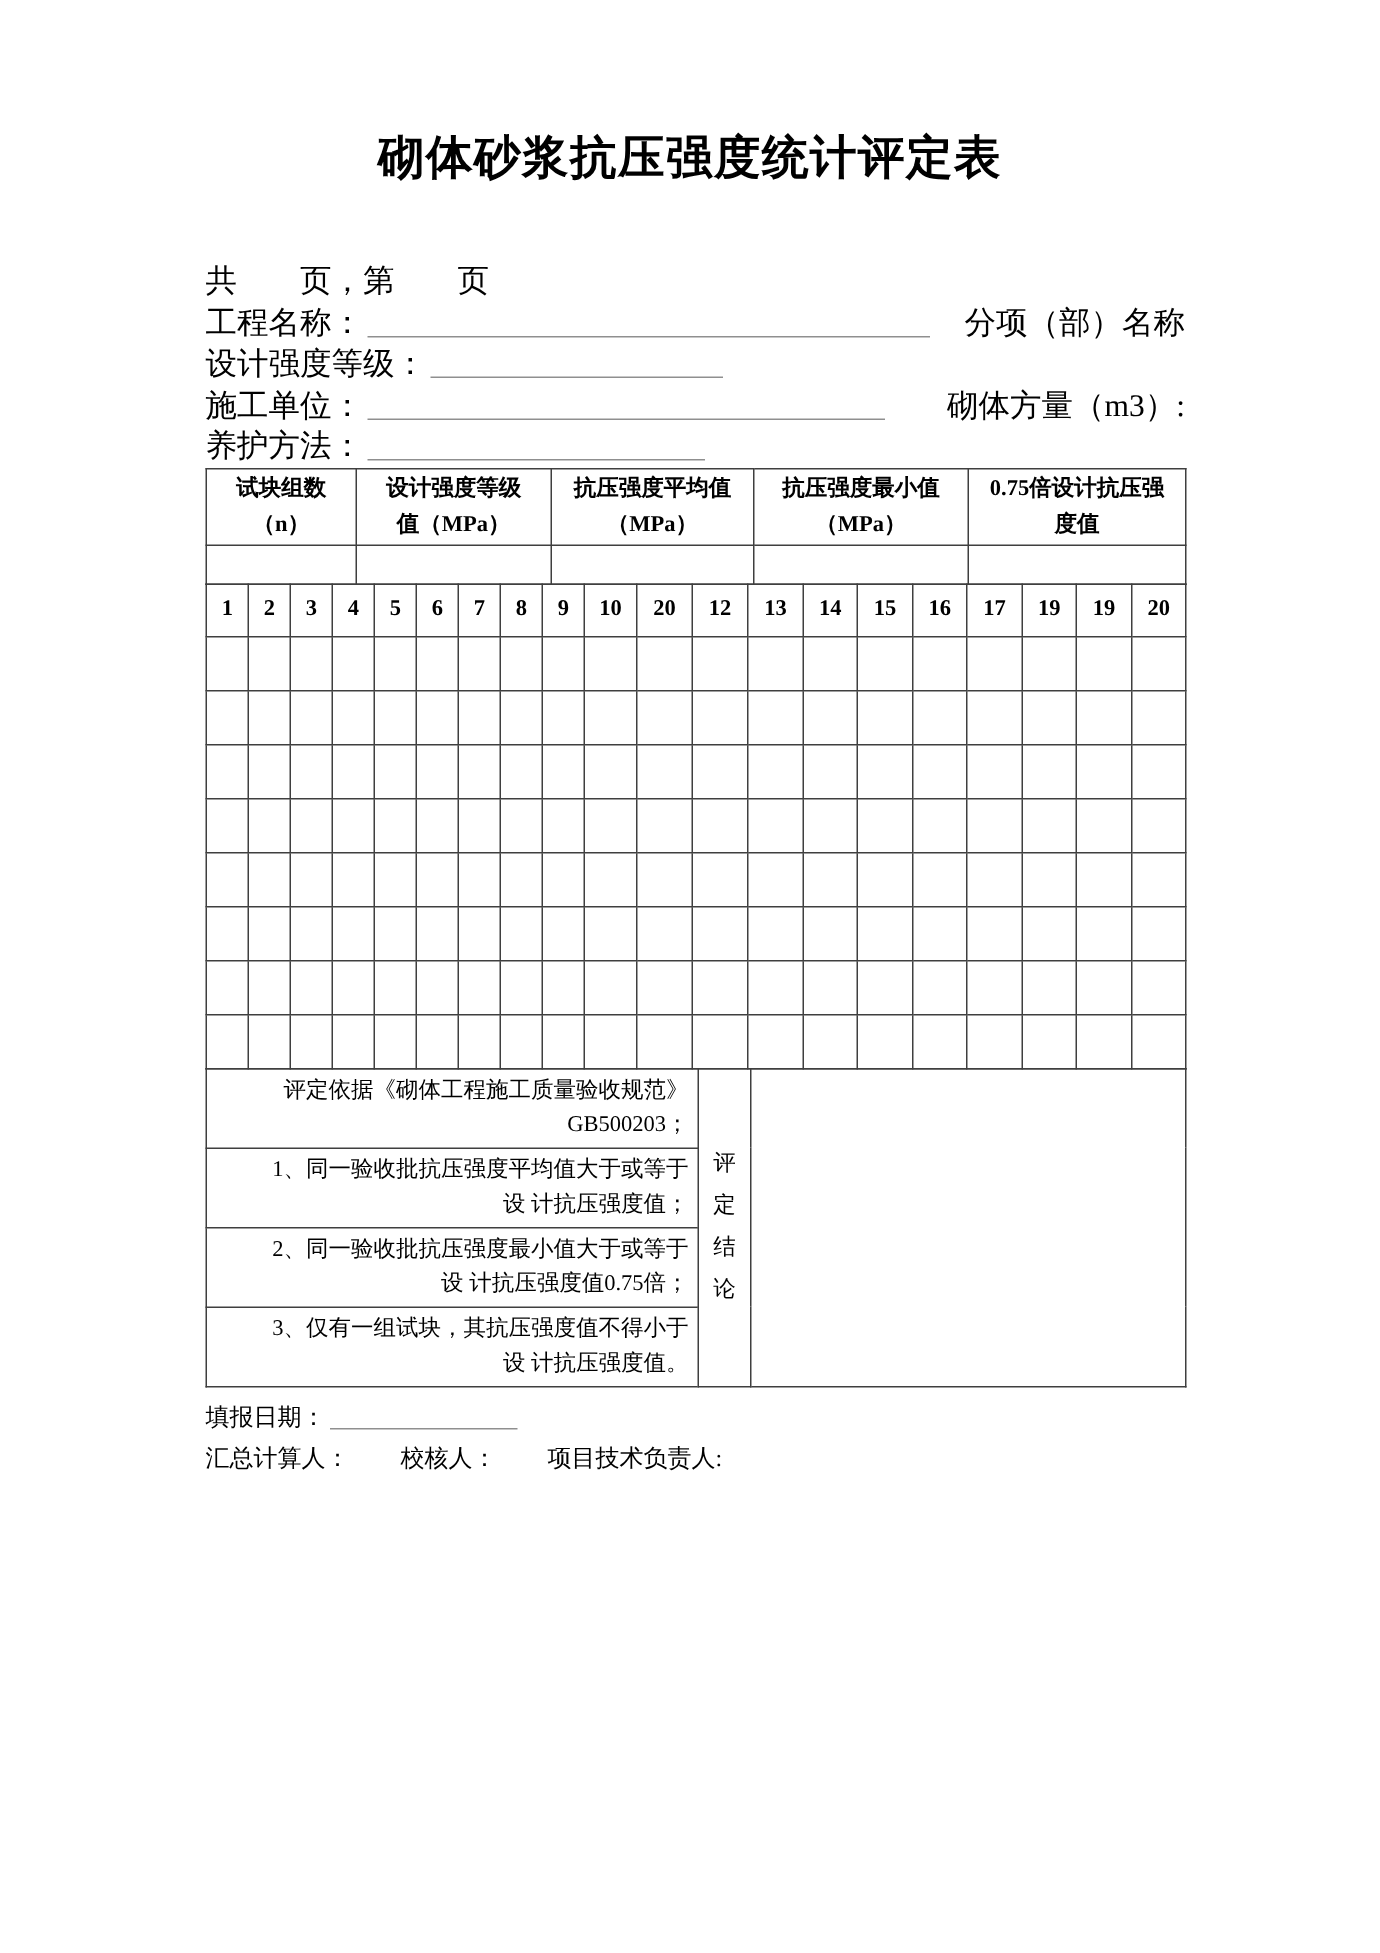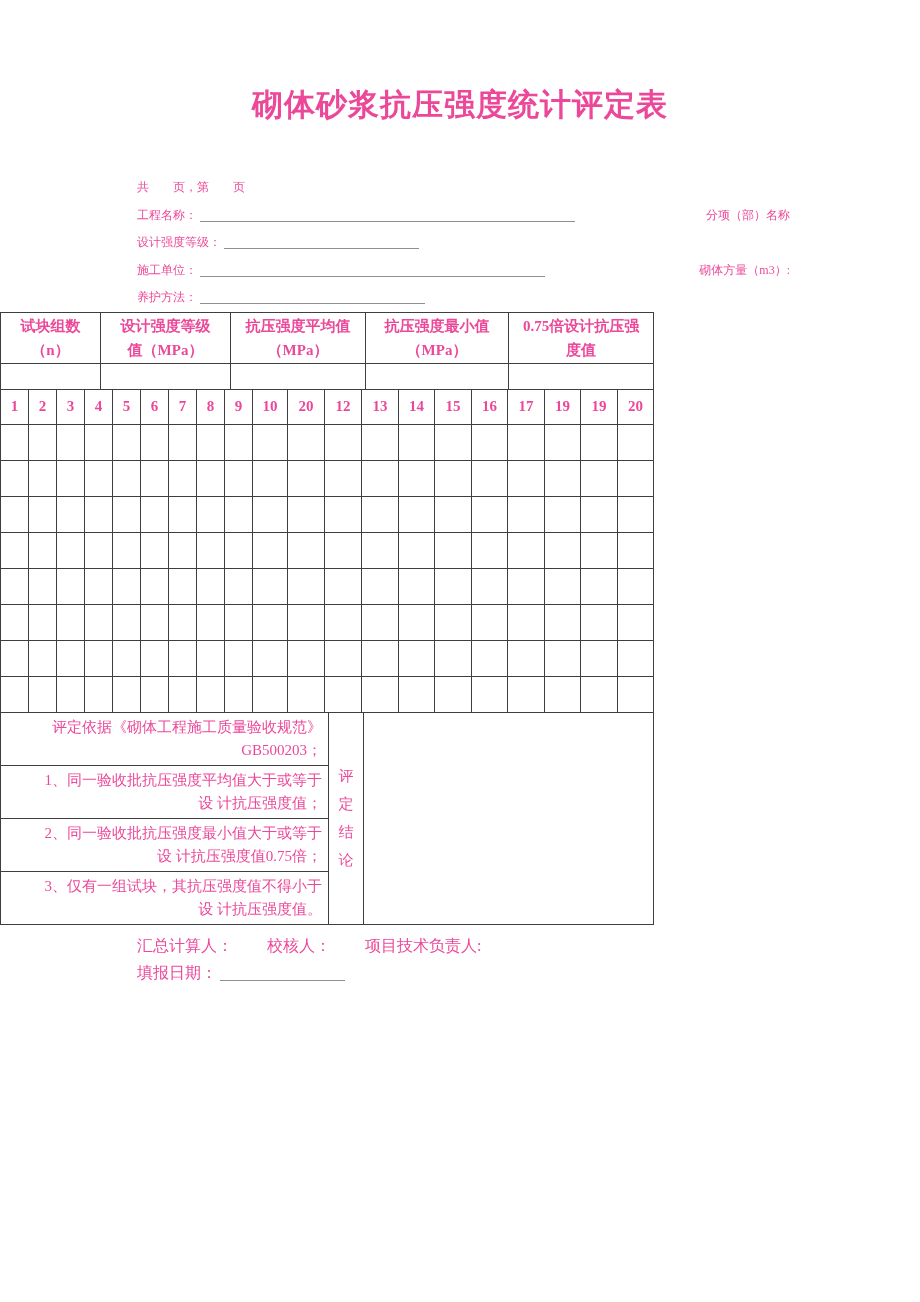--- a/index.html
+++ b/index.html
@@ -1,39 +1,39 @@
 <!DOCTYPE html>
 <html><head>
 <meta charset="utf-8">
 <style>
   * { margin:0; padding:0; box-sizing:border-box; }
   html,body { background:#ffffff; }
   .page {
     width:920px; height:1302px; background:#ffffff; overflow:hidden;
-    position:relative; color:#ec4899;
+    position:relative; color:#000000;
     font-family:"Liberation Serif","DejaVu Serif",serif;
   }
   .doc-title {
     padding-top:84px; text-align:center;
     font-size:31px; font-weight:bold; letter-spacing:1px;
     line-height:42px;
   }
-  .info-block { margin:48px 0 0 137px; width:653px; font-size:12px; }
+  .info-block { margin:48px 0 0 137px; width:653px; font-size:21px; }
   .info-line { height:27.5px; line-height:27.5px; white-space:nowrap; }
   .rlabel { float:right; }
   .fill-line {
     display:inline-block; border-bottom:1px solid #8f8f8f;
     height:14px; vertical-align:-3px; margin-left:3px;
   }
   .w375 { width:375px; } .w195 { width:195px; } .w345 { width:345px; }
   .w225 { width:225px; } .w125 { width:125px; }
 
   table {
     border-collapse:collapse; table-layout:fixed;
-    width:653px; padding-left:26px;
+    width:653px; margin-left:137px;padding-left:26px;
   }
   .tbl-b, .tbl-c { margin-top:-1px; }
   td {
     border:1px solid #3f3f3f; text-align:center; vertical-align:middle;
     font-size:15px; padding:0; overflow:hidden;
   }
   .hdr-row td { font-weight:bold; height:51px; line-height:24px; }
   .val-row td { height:26px; }
   .group-row td { font-weight:bold; height:30px; font-size:16px; }
   .num-row td { font-weight:bold; height:35px; }
@@ -384,22 +384,22 @@
       <td class="text-cell">
         <div>3、仅有一组试块，其抗压强度值不得小于</div>
         <div>设 计抗压强度值。</div>
       </td>
     </tr>
   </tbody>
     </table>
 
   <div class="footer-block">
     <div class="footer-line">
+      <span>填报日期：</span><span class="fill-line w125"></span>
+    </div>
+    <div class="footer-line">
       <span class="gap">汇总计算人：</span>
       <span class="gap">校核人：</span>
       <span>项目技术负责人:</span>
     </div>
-    <div class="footer-line">
-      <span>填报日期：</span><span class="fill-line w125"></span>
-    </div>
   </div>
 
 </div>
 
 </body></html>

